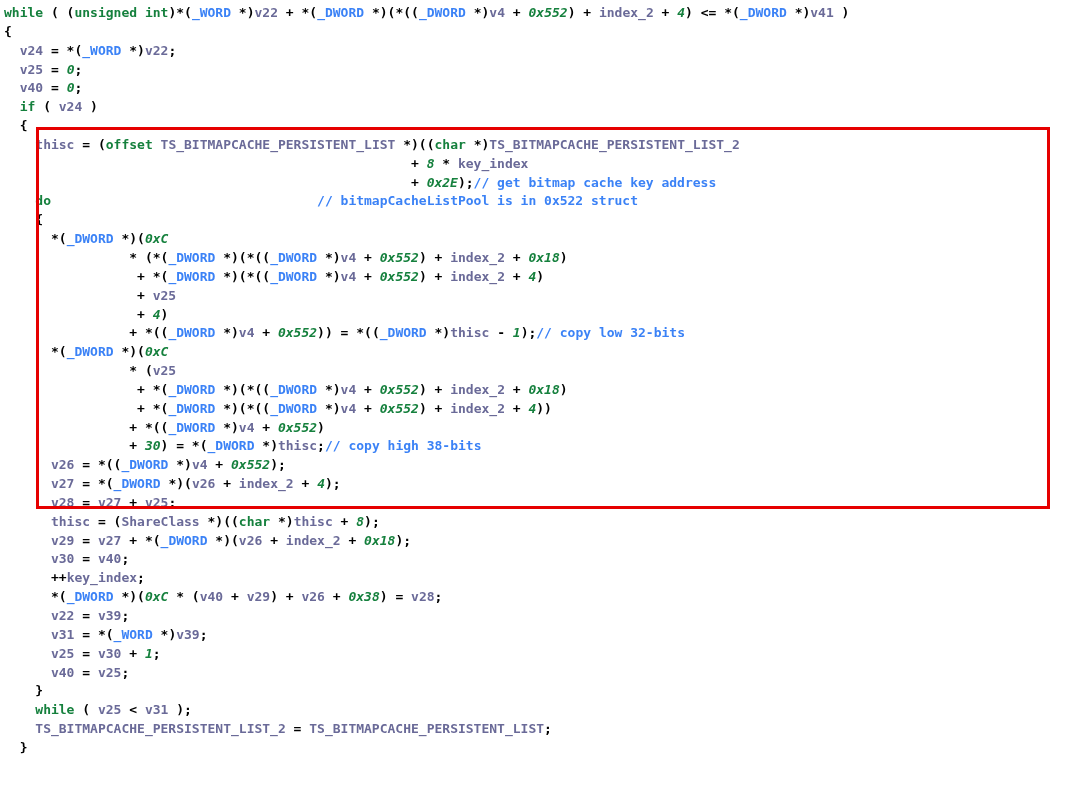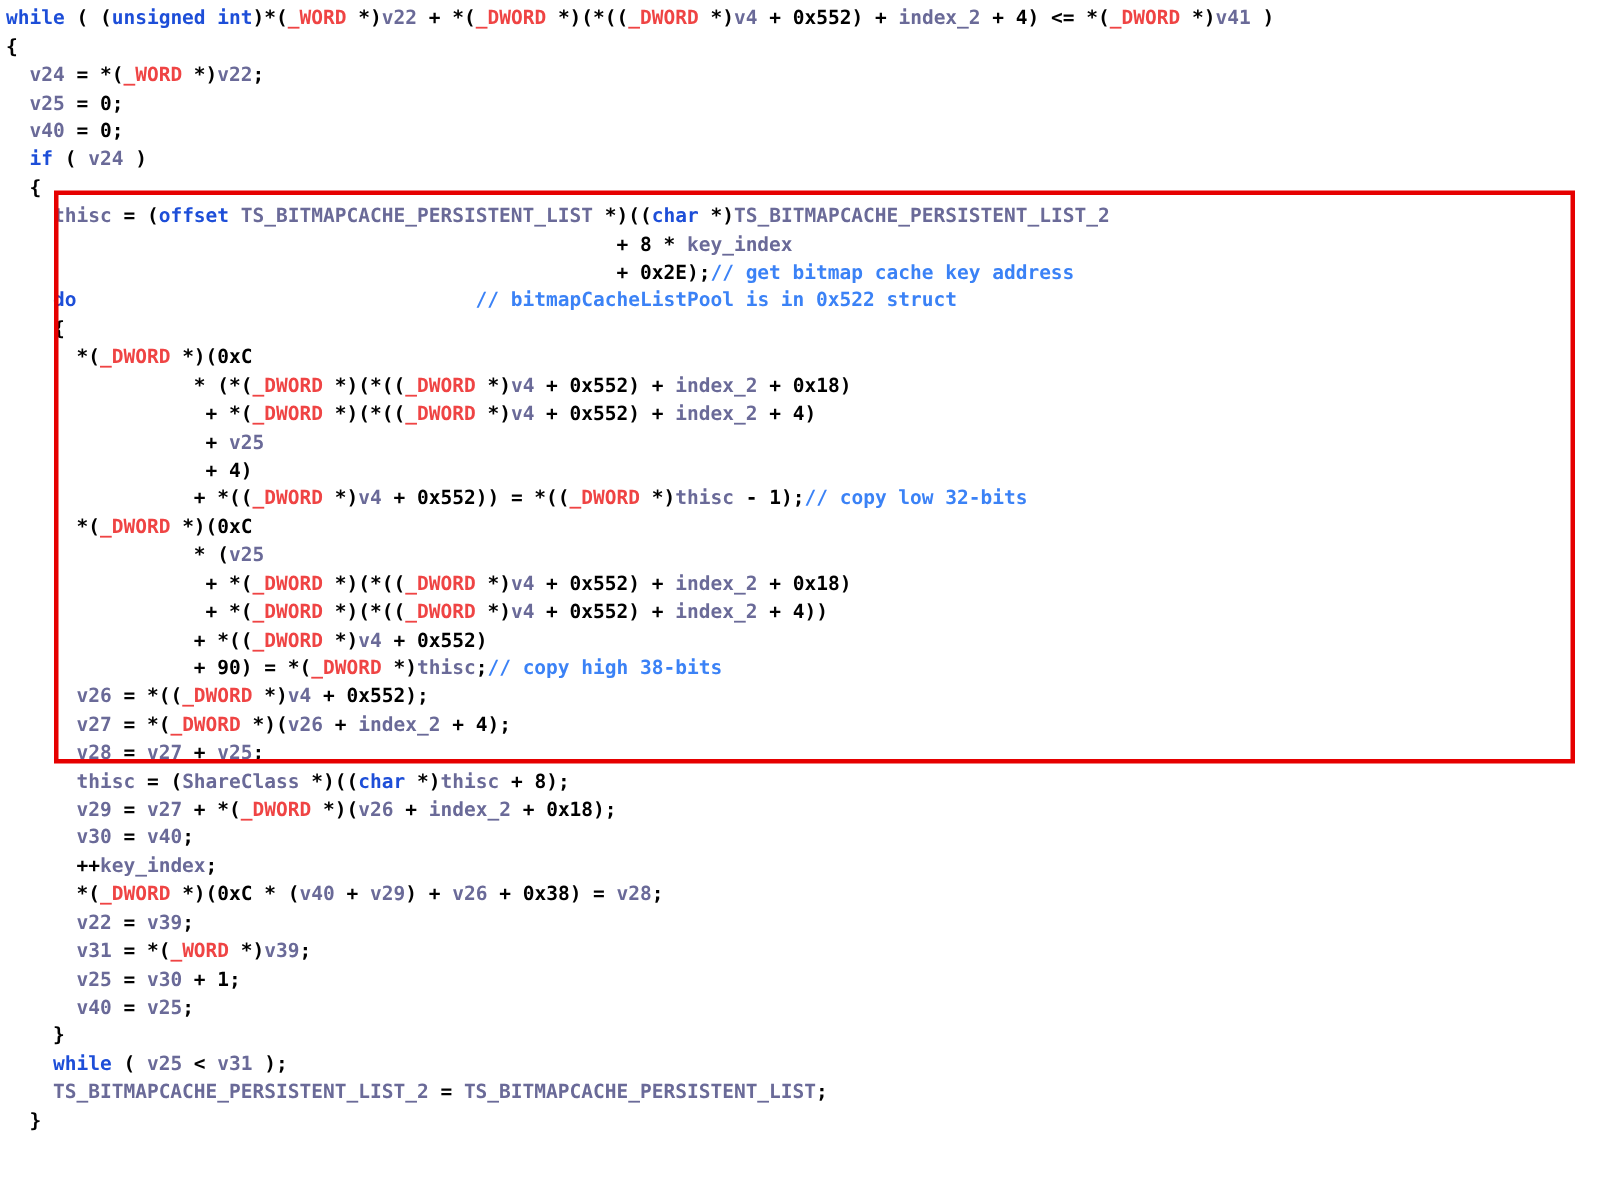--- a/index.html
+++ b/index.html
@@ -10,23 +10,23 @@
     font-size: 13px;
     font-weight: bold;
     line-height: 1.45;
     width: 1080px;
   }
   pre {
     margin: 0;
     padding: 4px 0 0 4px;
     white-space: pre;
   }
-  .kw { color: #1d4ed8; }      
-  .ty { color: #ef4444; }      
-  .num { color: #000000; }     
+  .kw { color: #15803d; }      
+  .ty { color: #3b82f6; }      
+  .num { color: #15803d; font-style: italic; }     
   .cmt { color: #3b82f6; }     
   .var { color: #6a6a98; }
   .hlbox {
     position: absolute;
     border: 3px solid #e60000;
     pointer-events: none;
     left: 36px;
     top: 127px;
     width: 1008px;
     height: 376px;
@@ -54,21 +54,21 @@
 <span>                * (*(<span class="ty">_DWORD</span> *)(*((<span class="ty">_DWORD</span> *)<span class="var">v4</span> + <span class="num">0x552</span>) + <span class="var">index_2</span> + <span class="num">0x18</span>)</span>
 <span>                 + *(<span class="ty">_DWORD</span> *)(*((<span class="ty">_DWORD</span> *)<span class="var">v4</span> + <span class="num">0x552</span>) + <span class="var">index_2</span> + <span class="num">4</span>)</span>
 <span>                 + <span class="var">v25</span></span>
 <span>                 + <span class="num">4</span>)</span>
 <span>                + *((<span class="ty">_DWORD</span> *)<span class="var">v4</span> + <span class="num">0x552</span>)) = *((<span class="ty">_DWORD</span> *)<span class="var">thisc</span> - <span class="num">1</span>);<span class="cmt">// copy low 32-bits</span></span>
 <span>      *(<span class="ty">_DWORD</span> *)(<span class="num">0xC</span></span>
 <span>                * (<span class="var">v25</span></span>
 <span>                 + *(<span class="ty">_DWORD</span> *)(*((<span class="ty">_DWORD</span> *)<span class="var">v4</span> + <span class="num">0x552</span>) + <span class="var">index_2</span> + <span class="num">0x18</span>)</span>
 <span>                 + *(<span class="ty">_DWORD</span> *)(*((<span class="ty">_DWORD</span> *)<span class="var">v4</span> + <span class="num">0x552</span>) + <span class="var">index_2</span> + <span class="num">4</span>))</span>
 <span>                + *((<span class="ty">_DWORD</span> *)<span class="var">v4</span> + <span class="num">0x552</span>)</span>
-<span>                + <span class="num">90</span>) = *(<span class="ty">_DWORD</span> *)<span class="var">thisc</span>;<span class="cmt">// copy high 38-bits</span></span>
+<span>                + <span class="num">30</span>) = *(<span class="ty">_DWORD</span> *)<span class="var">thisc</span>;<span class="cmt">// copy high 38-bits</span></span>
 <span>      <span class="var">v26</span> = *((<span class="ty">_DWORD</span> *)<span class="var">v4</span> + <span class="num">0x552</span>);</span>
 <span>      <span class="var">v27</span> = *(<span class="ty">_DWORD</span> *)(<span class="var">v26</span> + <span class="var">index_2</span> + <span class="num">4</span>);</span>
 <span>      <span class="var">v28</span> = <span class="var">v27</span> + <span class="var">v25</span>;</span>
 <span>      <span class="var">thisc</span> = (<span class="var">ShareClass</span> *)((<span class="kw">char</span> *)<span class="var">thisc</span> + <span class="num">8</span>);</span>
 <span>      <span class="var">v29</span> = <span class="var">v27</span> + *(<span class="ty">_DWORD</span> *)(<span class="var">v26</span> + <span class="var">index_2</span> + <span class="num">0x18</span>);</span>
 <span>      <span class="var">v30</span> = <span class="var">v40</span>;</span>
 <span>      ++<span class="var">key_index</span>;</span>
 <span>      *(<span class="ty">_DWORD</span> *)(<span class="num">0xC</span> * (<span class="var">v40</span> + <span class="var">v29</span>) + <span class="var">v26</span> + <span class="num">0x38</span>) = <span class="var">v28</span>;</span>
 <span>      <span class="var">v22</span> = <span class="var">v39</span>;</span>
 <span>      <span class="var">v31</span> = *(<span class="ty">_WORD</span> *)<span class="var">v39</span>;</span>

